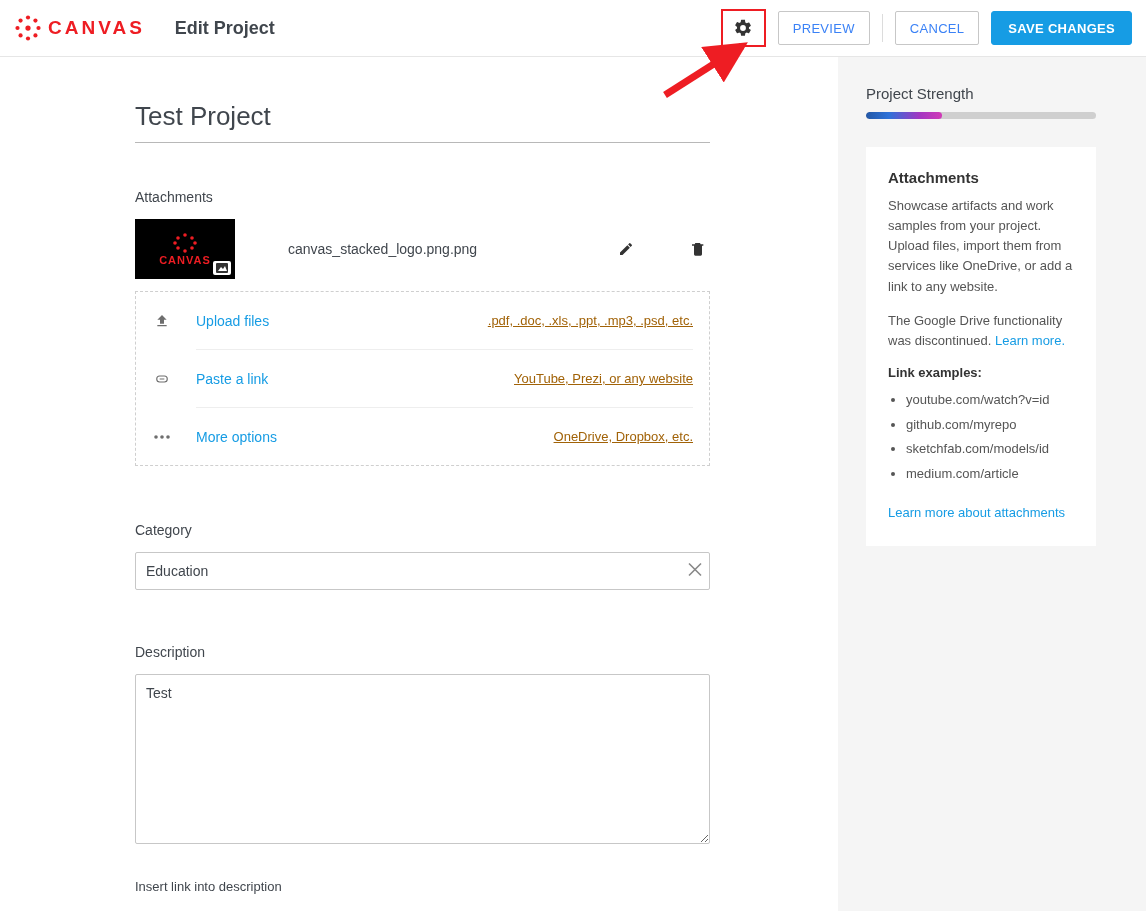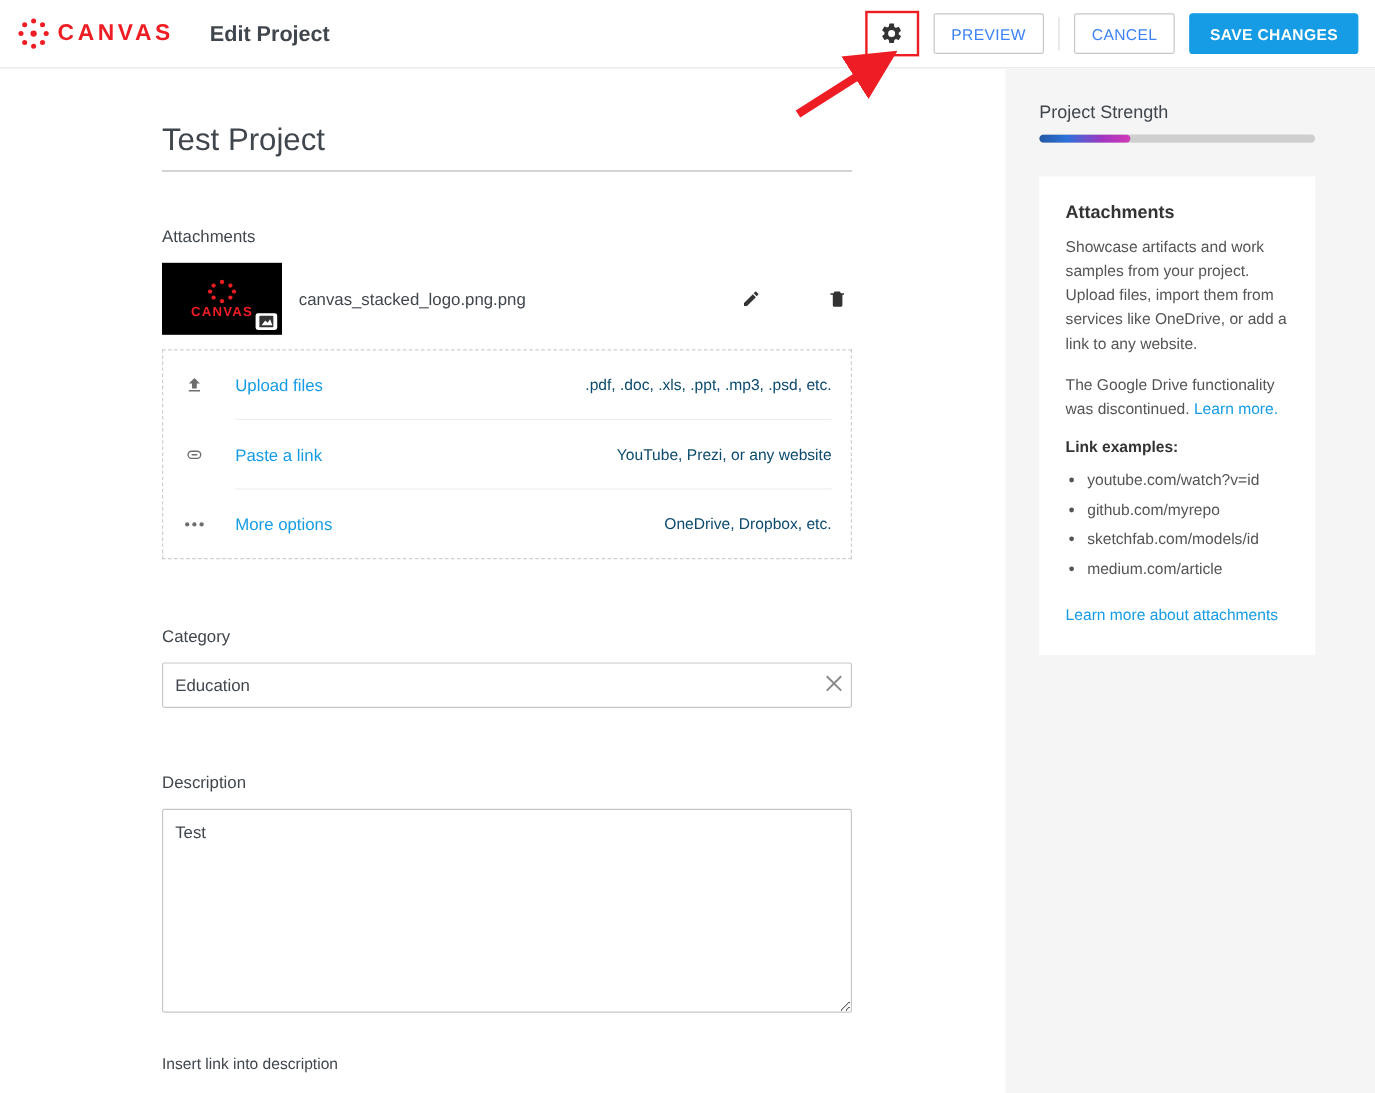--- a/index.html
+++ b/index.html
@@ -32,29 +32,29 @@
 
 
 .sec-h { font-size: 14px; color: #40464d; margin-top: 46px; margin-bottom: 14px; font-weight: 400; }
 
 
 .attachment-row { display: flex; align-items: center; gap: 14px; }
 .attachment-thumb { width: 100px; height: 60px; background: #000; position: relative; overflow: hidden; display: flex; flex-direction: column; align-items: center; justify-content: center; }
 .attachment-thumb .red-dots { width: 40px; height: 22px; display: flex; justify-content: center; align-items: center; }
 .attachment-thumb .canvas-text { color: #ee1d23; font-weight: 800; font-size: 11px; letter-spacing: 1px; }
 .attachment-thumb .img-badge { position: absolute; right: 4px; bottom: 4px; width: 18px; height: 14px; background: #fff; border-radius: 2px; display: flex; align-items: center; justify-content: center; }
-.attachment-name { flex: 1; color: #40464d; font-size: 14px; }
+.attachment-name { flex: 1; color: #40464d; font-size: 14px; margin-left: 39px; }
 .icon-btn-sm { width: 24px; height: 24px; display: flex; align-items: center; justify-content: center; cursor: pointer; color: #333; }
 
 
 .upload-box { border: 1px dashed #cfcfcf; margin-top: 12px; padding: 0 16px; }
 .upload-row { display: flex; align-items: center; height: 57px; }
 .upload-icon { width: 20px; color: #6e6e6e; display: flex; justify-content: center; }
 .link-label { margin-left: 24px; color: #169ce4; font-size: 14px; cursor: pointer; }
-.row-hint { margin-left: auto; color: #0c4a6e; font-size: 13px; }
+.row-hint { margin-left: auto; color: #a16207; font-size: 13px; text-decoration: underline; }
 .upload-box .upload-row:not(:first-child) { margin-left: 0; }
 .upload-sep-wrap { margin-left: 44px; }
 .upload-sep { border-top: 1px solid #eee; }
 
 
 .category-field { position: relative; }
 .category-input { width: 100%; height: 38px; border: 1px solid #c7c7c7; border-radius: 2px; padding: 0 36px 0 10px; font-size: 14px; color: #40464d; outline: none; }
 .category-clear { position: absolute; right: 8px; top: 50%; transform: translateY(-50%); color: #888; cursor: pointer; font-size: 18px; }
 
 

